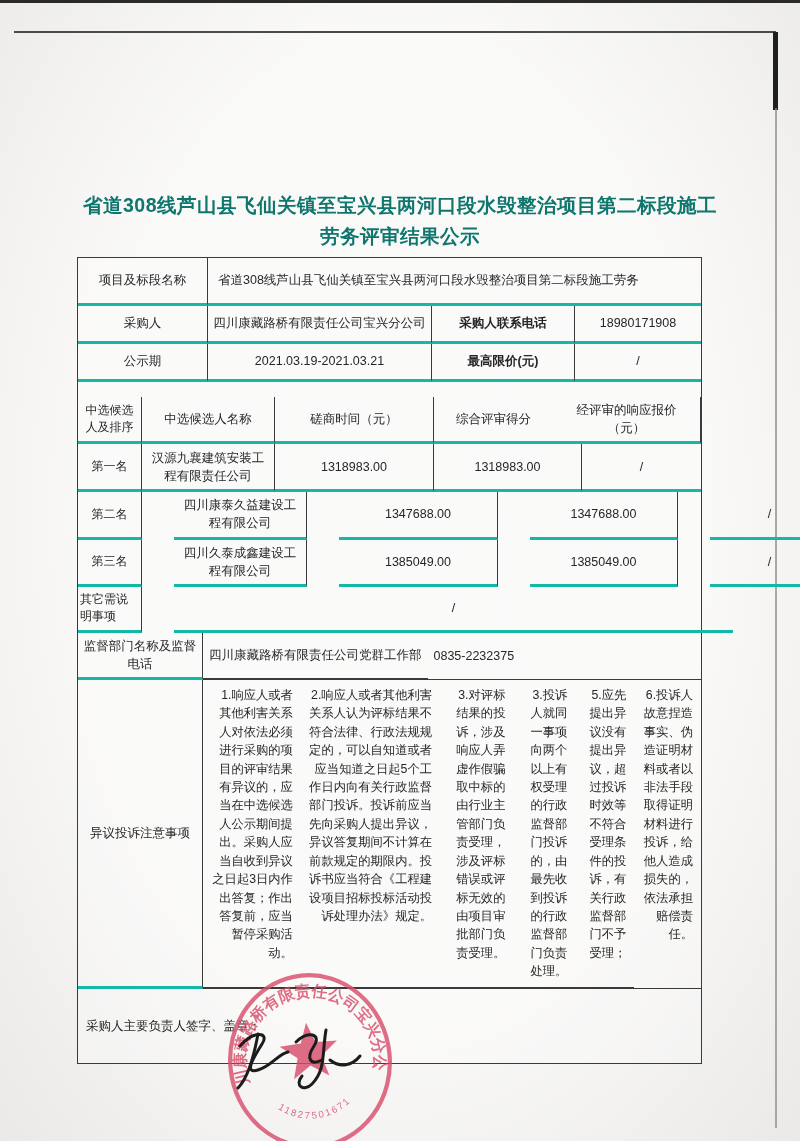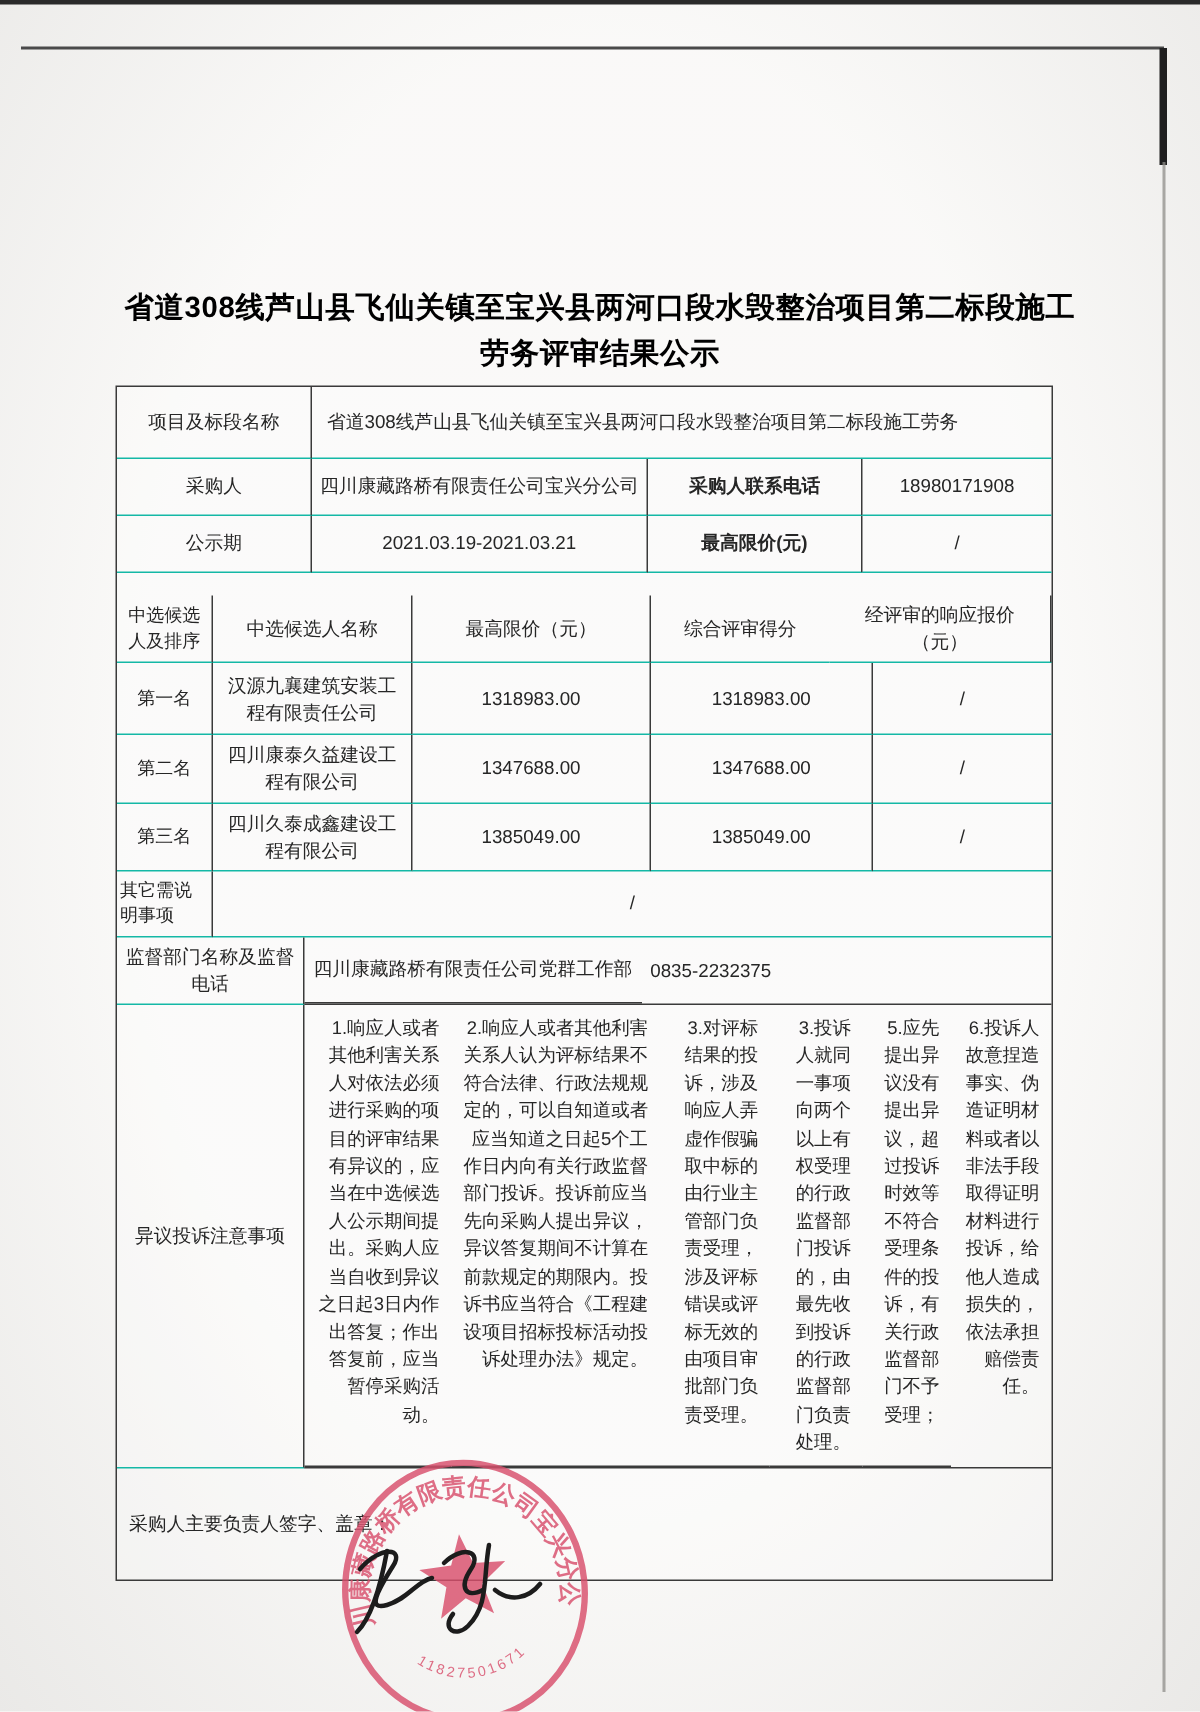--- a/index.html
+++ b/index.html
@@ -12,32 +12,32 @@
   .vignette{position:absolute;inset:0;pointer-events:none;
     background:radial-gradient(ellipse at 50% 45%, rgba(255,255,255,.35) 55%, rgba(120,120,118,.10) 100%);}
   
   .scan-top{position:absolute;left:0;top:0;width:800px;height:3px;background:#2a2a2a;}
   .scan-hline{position:absolute;left:14px;top:31px;width:762px;height:2px;background:#4a4a4a;}
   .scan-vthick{position:absolute;left:773px;top:32px;width:5px;height:78px;background:#1f1f1f;}
   .scan-vthin{position:absolute;left:775px;top:108px;width:2px;height:1020px;background:#8f8d8a;opacity:.75;}
 
   .doc-title{
     position:absolute;left:78px;top:190px;width:644px;
-    text-align:center;font-weight:700;font-size:19.5px;line-height:1.6;color:#000000;
+    text-align:center;font-weight:700;font-size:19.5px;line-height:1.6;color:#0f766e;
     letter-spacing:.5px;
   }
 
   .tbl{
     position:absolute;left:77px;top:257px;width:623px;
     border:1.4px solid #3a3a3a;font-size:12.5px;line-height:1.45;
     background:rgba(255,255,255,.25);
   }
   .row{display:flex;align-items:stretch;}
   .cell{
-    border-right:1px solid #3a3a3a;border-bottom:1px solid #14b8a6;
+    border-right:1px solid #3a3a3a;border-bottom:3px solid #14b8a6;
     display:flex;align-items:center;justify-content:center;text-align:center;
     padding:4px 5px;box-sizing:border-box;
   }
   .cell.last{border-right:none;}
   .cell.left{justify-content:flex-start;text-align:left;padding-left:10px;}
   .row:last-child > .cell, .row:last-child > .stack{border-bottom:none;}
 
   
   .w-lab{flex:0 0 130px;}
   .w-val{flex:0 0 224px;}
@@ -46,21 +46,21 @@
   .w-wide{flex:0 0 493px;}
   .c1{flex:0 0 64px;padding:4px 2px;font-size:12px;}
   .c2{flex:0 0 133px;}
   .c3{flex:0 0 159px;}
   .c4{flex:0 0 148px;}
   .c5{flex:0 0 119px;}
   .c-rest{flex:0 0 559px;}
   .w-lab3{flex:0 0 125px;}
 
   .h46{min-height:48px;} .h38{min-height:38px;} .h44{min-height:44px;margin-top:15px;}
-  .h48{min-height:48px;} .h40{min-height:40px;}
+  .h48{min-height:48px;} .h40{min-height:40px;gap:32px;}
 
   .stack{flex:1;display:flex;flex-direction:row;border-bottom:1px solid #3a3a3a;}
   .stack > .sub{
     border-bottom:1px solid #3a3a3a;display:flex;align-items:center;justify-content:center;
     min-height:40px;padding:3px 6px;box-sizing:border-box;text-align:center;
   }
   .stack > .sub:last-child{border-bottom:none;}
   .stack > .para{
     border-bottom:1px solid #3a3a3a;display:block;text-align:right;
     padding:6px 8px;box-sizing:border-box;font-size:12.3px;line-height:1.5;
@@ -104,21 +104,21 @@
   <div class="row h38">
     <div class="cell w-lab">公示期</div>
     <div class="cell w-val">2021.03.19-2021.03.21</div>
     <div class="cell w-lab2">最高限价(元)</div>
     <div class="cell w-val2 last">/</div>
   </div>
 
   <div class="row h44">
     <div class="cell c1">中选候选人及排序</div>
     <div class="cell c2">中选候选人名称</div>
-    <div class="cell c3">最高限价（元）</div>
+    <div class="cell c3">磋商时间（元）</div>
     <div class="cell c5 last">综合评审得分</div>
     <div class="cell c4">经评审的响应报价（元）</div>
   </div>
 
   <div class="row h48">
     <div class="cell c1">第一名</div>
     <div class="cell c2">汉源九襄建筑安装工程有限责任公司</div>
     <div class="cell c3">1318983.00</div>
     <div class="cell c4">1318983.00</div>
     <div class="cell c5 last">/</div>

